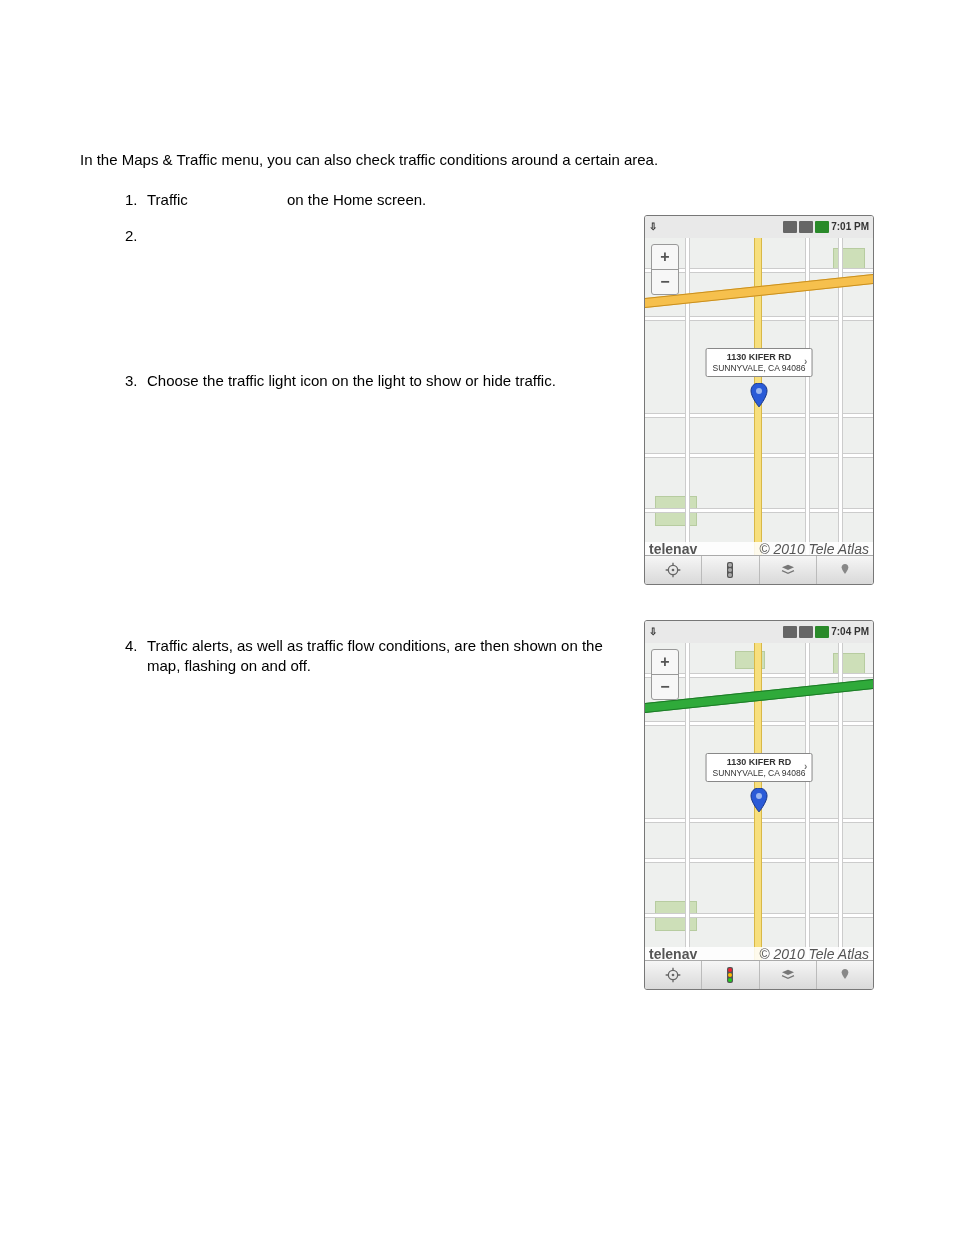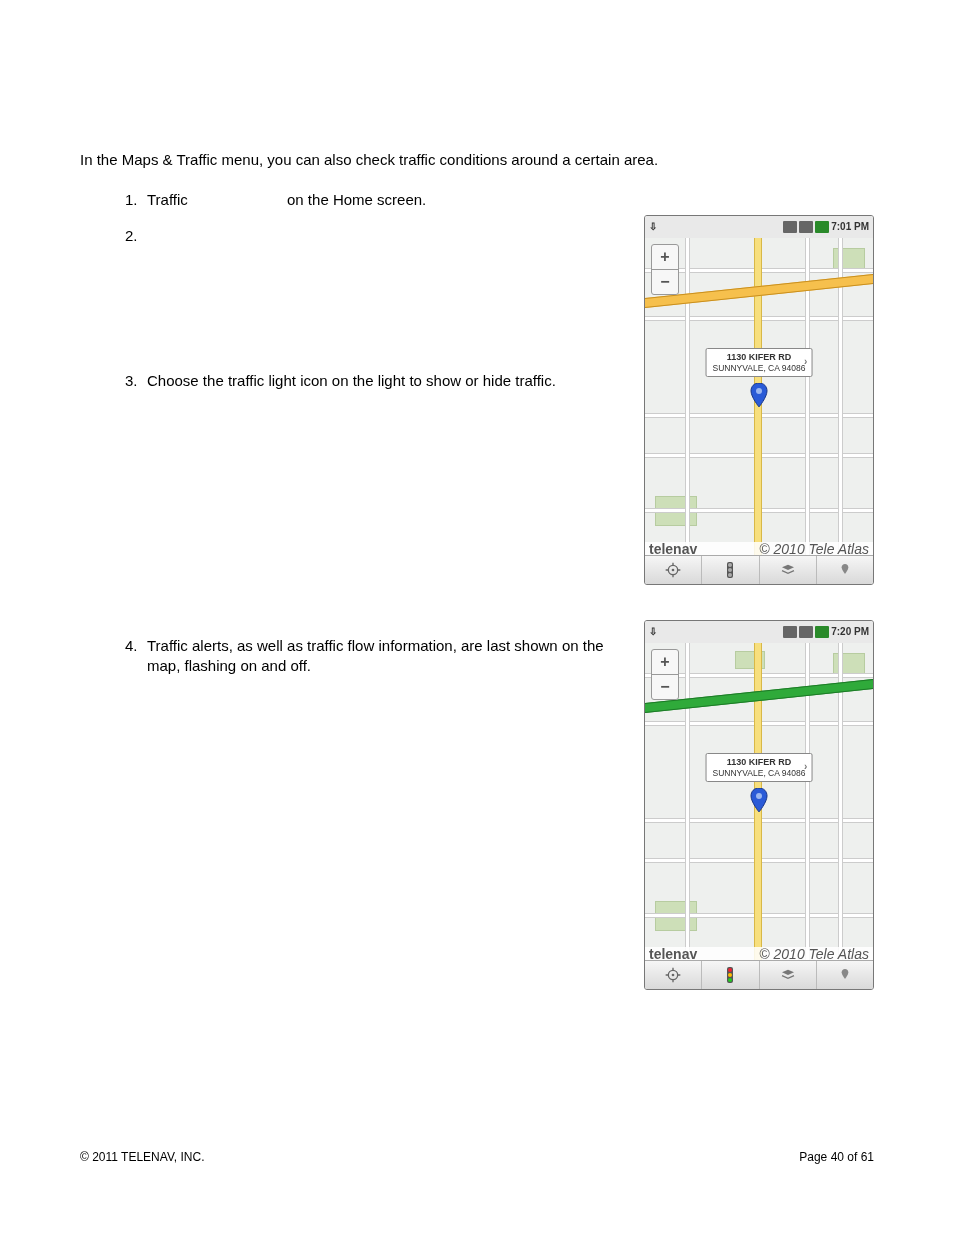--- a/index.html
+++ b/index.html
@@ -65,21 +65,21 @@
     </div>
     <div class="step">
       <div class="num">2.</div>
     </div>
     <div class="step step3">
       <div class="num">3.</div>
       <div class="txt">Choose the traffic light icon on the light to show or hide traffic.</div>
     </div>
     <div class="step step4">
       <div class="num">4.</div>
-      <div class="txt" style="max-width:460px;">Traffic alerts, as well as traffic flow information, are last shown on the map, flashing on and off.</div>
+      <div class="txt" style="max-width:460px;">Traffic alerts, as well as traffic flow conditions, are then shown on the map, flashing on and off.</div>
     </div>
   </div>
 
   <div class="shots-col">
 
     <div class="phone">
       <div class="statusbar">
         <span>⇩</span>
         <div class="status-icons">
           <span class="sicon"></span>
@@ -154,21 +154,21 @@
       </div>
     </div>
 
     <div class="phone">
       <div class="statusbar">
         <span>⇩</span>
         <div class="status-icons">
           <span class="sicon"></span>
           <span class="sicon"></span>
           <span class="sicon g"></span>
-          <span>7:20 PM</span>
+          <span>7:04 PM</span>
         </div>
       </div>
       <div class="maparea">
         <div class="park" style="top:8px;left:90px;width:28px;height:16px;"></div>
         <div class="park" style="top:10px;right:8px;width:30px;height:22px;"></div>
         <div class="park" style="bottom:30px;left:10px;width:40px;height:28px;"></div>
         <div class="hroad" style="top:30px"></div>
         <div class="hroad" style="top:78px"></div>
         <div class="hroad" style="top:175px"></div>
         <div class="hroad" style="top:215px"></div>
@@ -226,18 +226,14 @@
         <div class="btn">
           <svg viewBox="0 0 24 24">
               <path d="M12 3C9 3 7 5 7 8c0 4 5 10 5 10s5-6 5-10c0-3-2-5-5-5z" fill="#888"></path>
             </svg>
         </div>
       </div>
     </div>
 
   </div>
 
-  <div class="footer">
-    <span>© 2011 TELENAV, INC.</span>
-    <span>Page 40 of 61</span>
-  </div>
 
 </div>
 
 </body></html>

